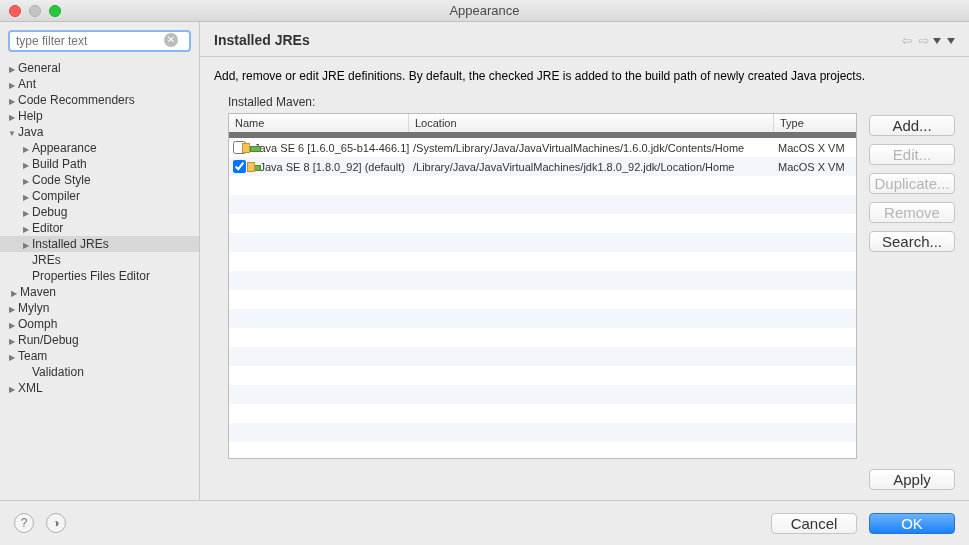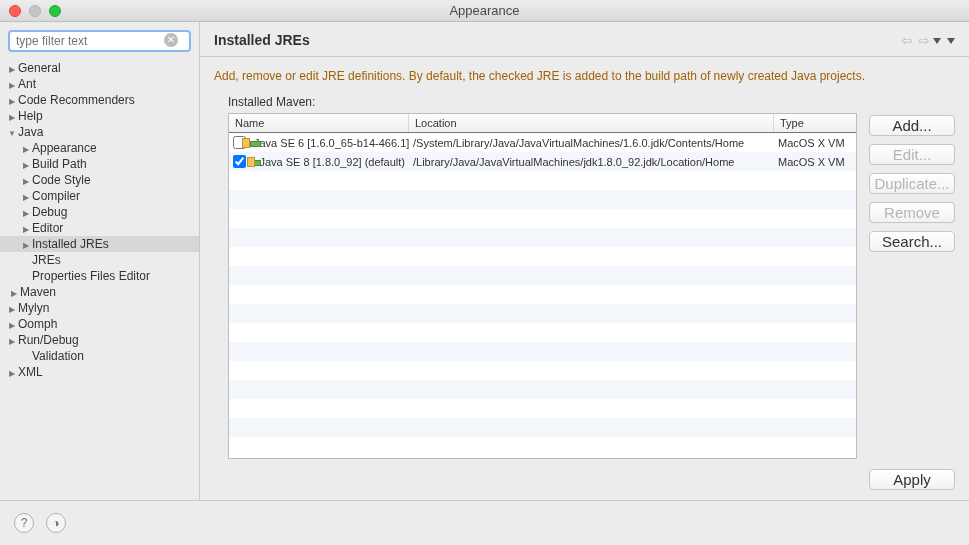--- a/index.html
+++ b/index.html
@@ -65,31 +65,31 @@
       min-width: 0;
     }
     .main-header {
       display: flex; align-items: center; justify-content: space-between;
       padding: 10px 14px 8px 14px; border-bottom: 1px solid #c9c9c9;
     }
     .main-title { font-size: 14px; font-weight: bold; color: #333; }
     .header-tools { display: flex; gap: 6px; align-items: center; }
     .tool-btn { color: #b8b8b8; font-size: 13px; cursor: pointer; }
     .menu-tri { width:0;height:0;border-left:4px solid transparent;border-right:4px solid transparent;border-top:6px solid #555;display:inline-block;vertical-align:middle;}
-    .description { padding: 12px 14px 0 14px; color: #a16207; font-size: 12px; }
+    .description { padding: 12px 14px 0 14px; color: #000000; font-size: 12px; }
     .table-area {
       display: flex; padding: 12px 14px 0 28px; gap: 12px; flex: 1; min-height: 0;
     }
     .table-col { flex: 1; display: flex; flex-direction: column; min-width: 0; }
     .table-label { margin-bottom: 4px; color: #333; }
     .table-wrap {
       border: 1px solid #bcbcbc; background: #fff; height: 346px; overflow: hidden;
       display: flex; flex-direction: column;
     }
-    .thead { display: flex; background: #ef4444; border-bottom: 1px solid #737373; }
+    .thead { display: flex; background: #ef4444; border-bottom: 6px solid #737373; }
     .th {
       padding: 3px 6px; font-size: 11px; color: #333; border-right: 1px solid #d8d8d8;
       background: linear-gradient(#fdfdfd,#f0f0f0);
     }
     .th:last-child { border-right: none; }
     .col-name { width: 180px; }
     .col-loc { flex: 1; }
     .col-type { width: 82px; }
     .tbody { flex: 1; overflow: auto; }
     .tr { display: flex; height: 19px; align-items: center; }
@@ -211,20 +211,24 @@
           <span class="tree-arrow collapsed"></span>
           <span class="tree-label">Mylyn</span>
         </div>
         <div class="tree-item" style="padding-left: 6px;">
           <span class="tree-arrow collapsed"></span>
           <span class="tree-label">Oomph</span>
         </div>
         <div class="tree-item" style="padding-left: 6px;">
           <span class="tree-arrow collapsed"></span>
           <span class="tree-label">Run/Debug</span>
+        </div>
+        <div class="tree-item" style="padding-left: 6px;">
+          <span class="tree-arrow collapsed"></span>
+          <span class="tree-label">Team</span>
         </div>
         <div class="tree-item" style="padding-left: 20px;">
           <span class="tree-arrow none"></span>
           <span class="tree-label">Validation</span>
         </div>
         <div class="tree-item" style="padding-left: 6px;">
           <span class="tree-arrow collapsed"></span>
           <span class="tree-label">XML</span>
         </div>
       </div>
@@ -300,13 +304,17 @@
       <button class="mac-btn">Apply</button>
     </div>
   </div>
 </div>
 
 <div class="footer">
   <div class="footer-left">
     <div class="circ-btn">?</div>
     <div class="circ-btn">◑</div>
   </div>
+  <div class="footer-right">
+    <button class="mac-btn">Cancel</button>
+    <button class="mac-btn primary">OK</button>
+  </div>
 </div>
 
 </body></html>

